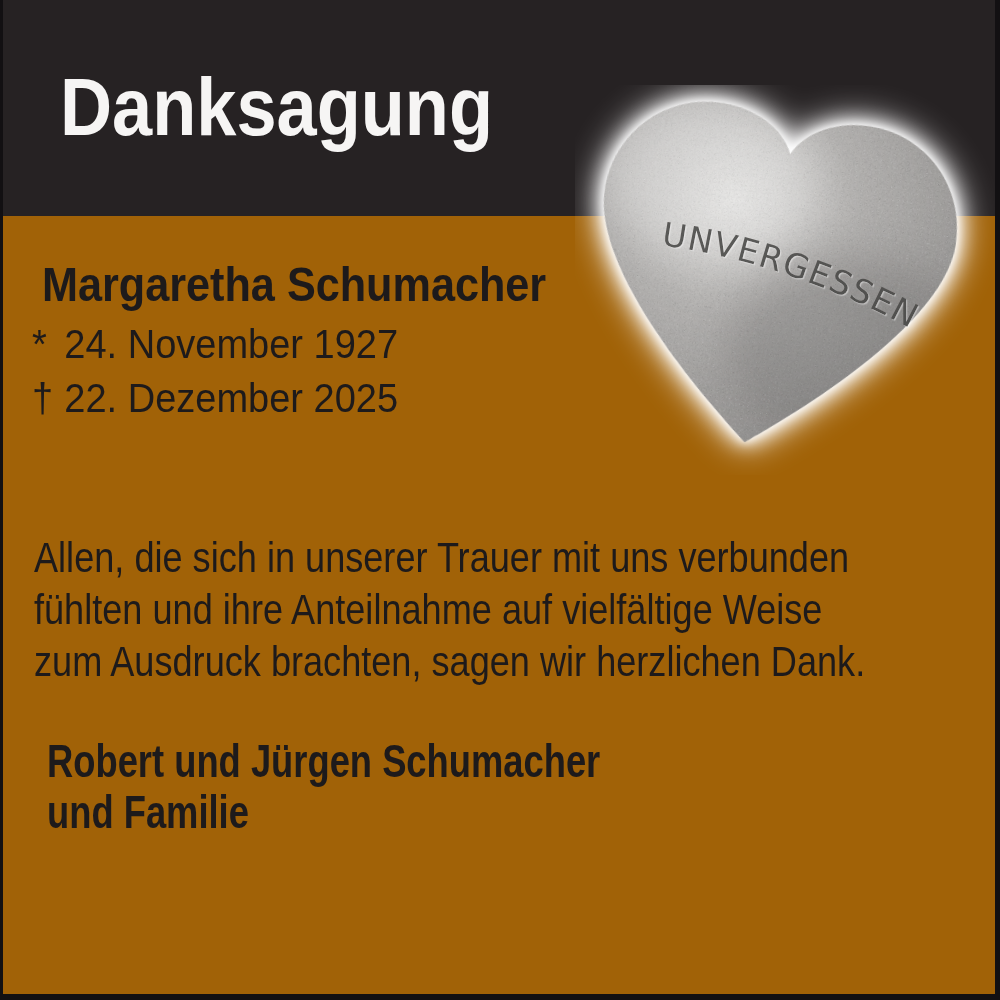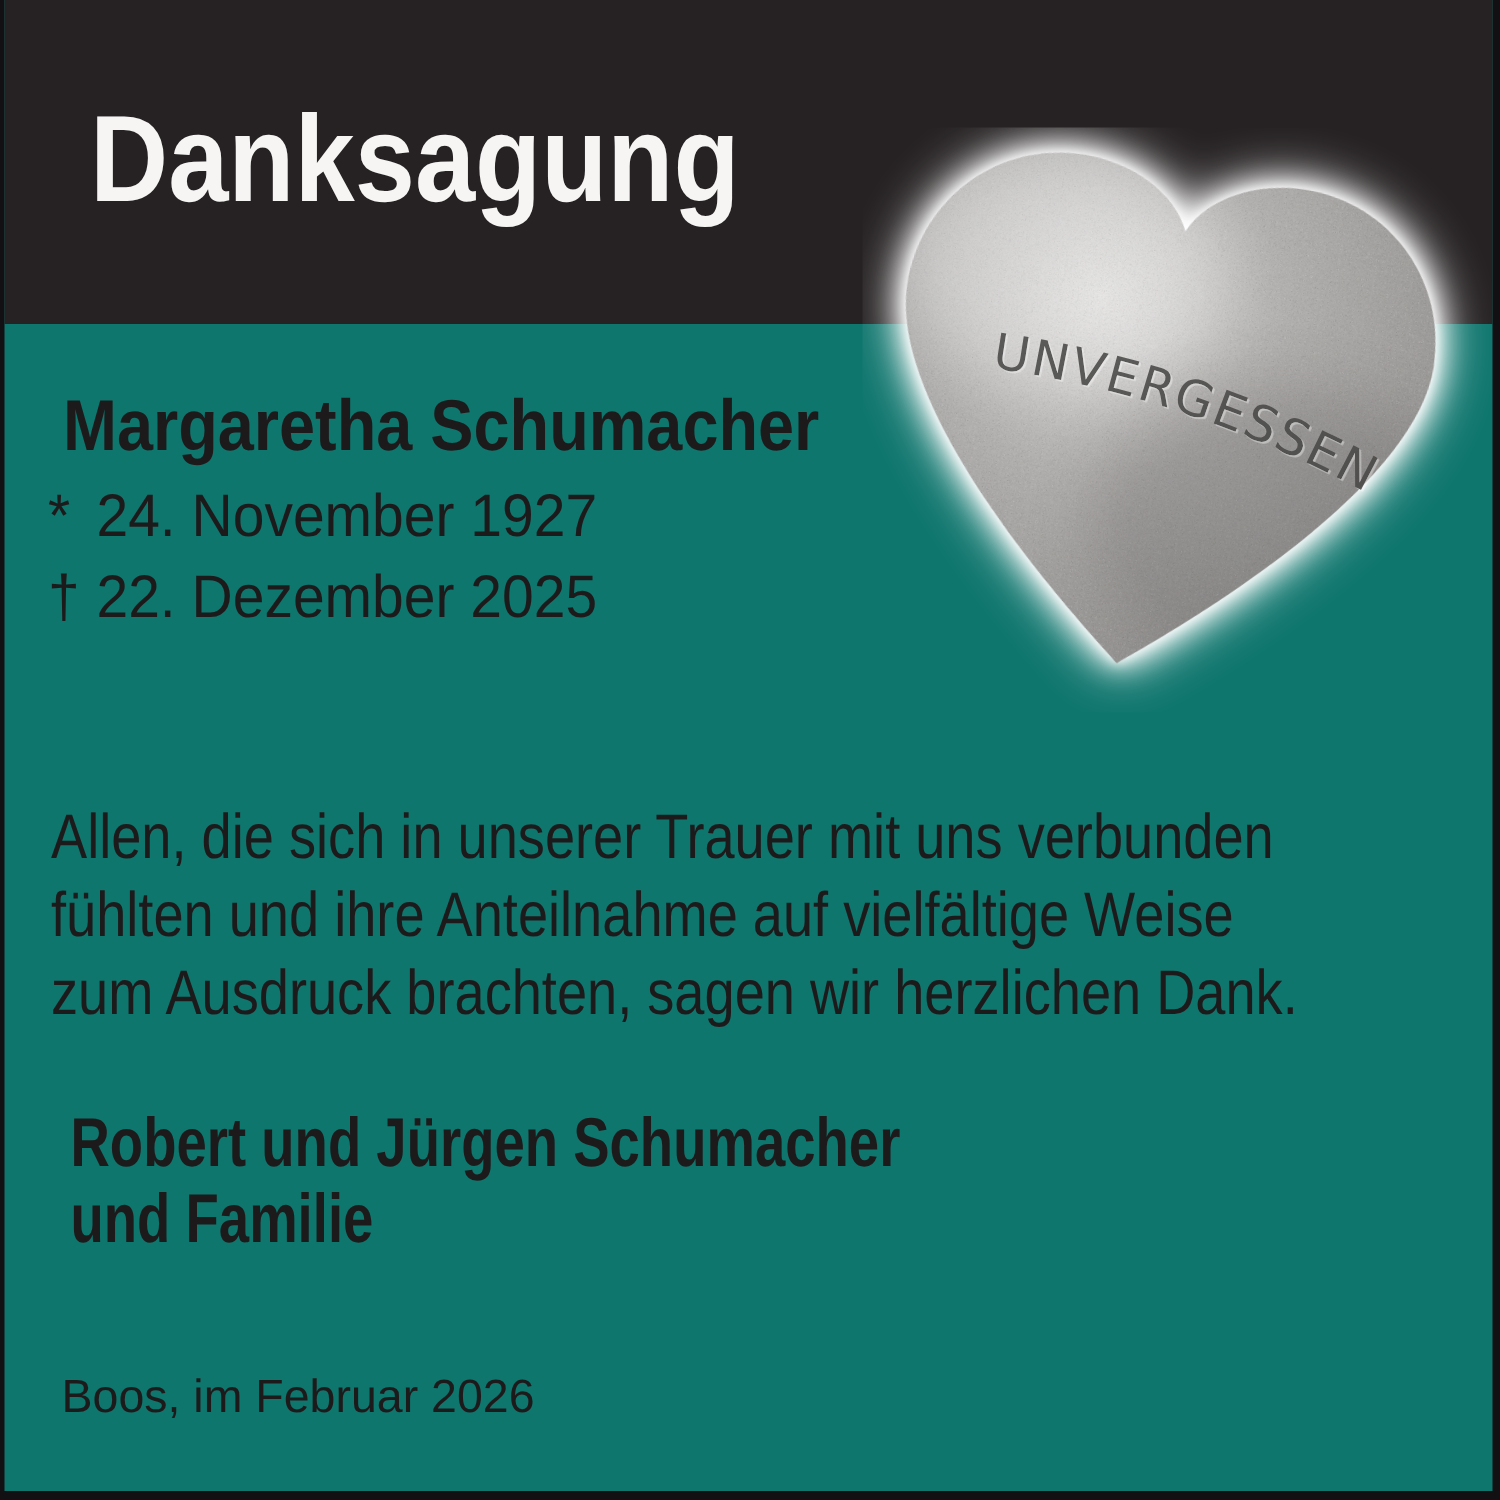--- a/index.html
+++ b/index.html
@@ -1,18 +1,18 @@
 <!DOCTYPE html>
 <html><head>
 <meta charset="utf-8">
 <style>
   html,body { margin:0; padding:0; background:#ffffff; }
   .card {
     position:relative; width:1000px; height:1000px; overflow:hidden;
-    background:#0f766e; box-sizing:border-box;
+    background:#a16207; box-sizing:border-box;
     border-left:3px solid #121012; border-right:5px solid #121012; border-bottom:6px solid #121012;
     font-family:"Liberation Sans", sans-serif; color:#1d1a1b;
   }
   .banner {
     position:absolute; left:-3px; top:0; width:1003px; height:216px;
     background:#262223;
   }
   .title {
     position:absolute; left:57px; top:60px; margin:0;
     font-size:82px; font-weight:bold; color:#f6f5f4; letter-spacing:0;
@@ -122,15 +122,14 @@
     <div>Allen, die sich in unserer Trauer mit uns verbunden</div>
     <div>fühlten und ihre Anteilnahme auf vielfältige Weise</div>
     <div>zum Ausdruck brachten, sagen wir herzlichen Dank.</div>
   </div>
 
   <div class="family">
     <div>Robert und Jürgen Schumacher</div>
     <div>und Familie</div>
   </div>
 
-  <div class="place-date">Boos, im Februar 2026</div>
 
 </div>
 
 </body></html>

